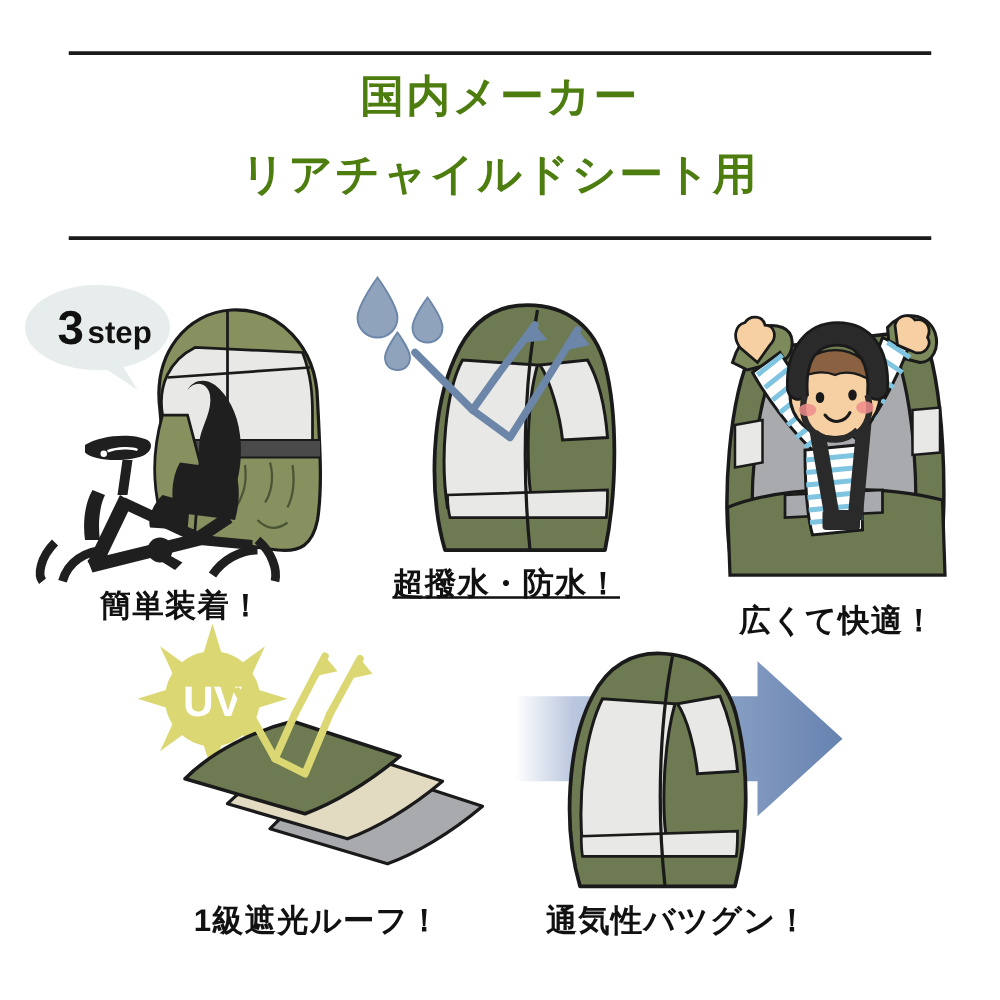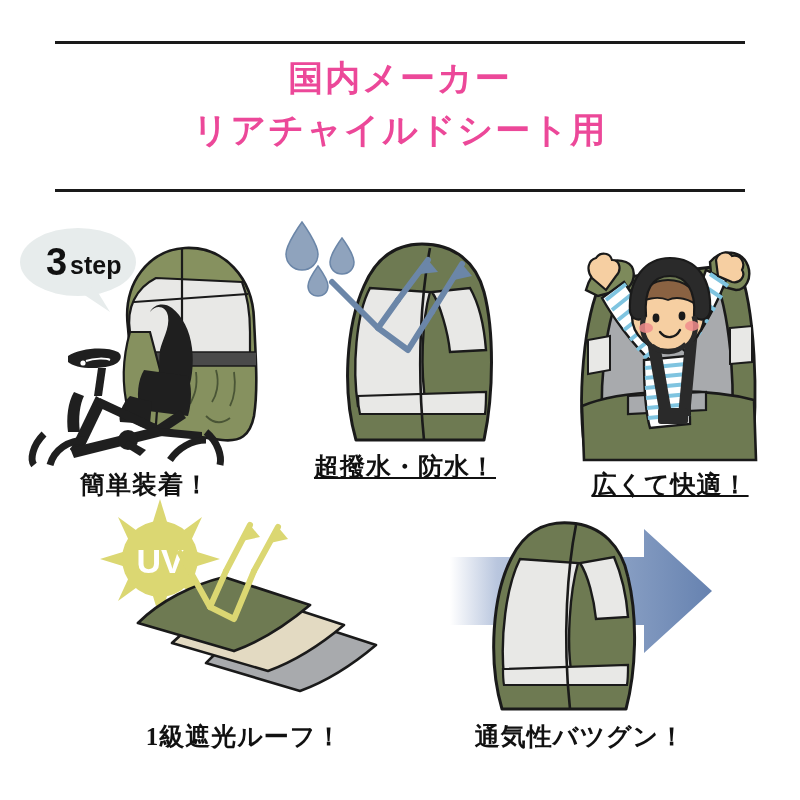--- a/index.html
+++ b/index.html
@@ -12,49 +12,49 @@
   }
   #page{position:relative;width:800px;height:800px;}
 
   
   .header{position:absolute;left:0;top:0;width:800px;height:200px;}
   .rule{position:absolute;left:55px;width:690px;height:3px;background:#1a1a1a;}
   .rule.top{top:41px;}
   .rule.bottom{top:189px;}
   .title-block{position:absolute;left:0;top:55px;width:800px;text-align:center;}
   .title-line{
-    font-weight:bold;color:#ec4899;
+    font-weight:bold;color:#4d7c0f;
     letter-spacing:2px;
     line-height:1.32;
   }
   .title-line.l1{font-size:35px;}
-  .title-line.l2{font-size:35px;margin-top:6px;}
+  .title-line.l2{font-size:35px;margin-top:16px;}
 
   
   .features{position:absolute;left:0;top:200px;width:800px;height:600px;}
   .cell{position:absolute;}
   .art{position:absolute;left:0;top:0;}
   .caption{
     position:absolute;width:100%;text-align:center;
     font-size:25px;font-weight:bold;color:#111;letter-spacing:1px;
     white-space:nowrap;
   }
 
   
   .cell.c1{left:10px;  top:20px; width:270px;height:290px;}
   .cell.c2{left:280px; top:0px;  width:250px;height:310px;}
   .cell.c3{left:540px; top:20px; width:260px;height:290px;}
   
-  .cell.c4{left:94px;  top:295px;width:300px;height:280px;}
-  .cell.c5{left:430px; top:295px;width:300px;height:280px;}
+  .cell.c4{left:104px;  top:295px;width:300px;height:280px;}
+  .cell.c5{left:392px; top:295px;width:300px;height:280px;}
 
   .c1 .caption{top:248px;text-align:center;}
   .c2 .caption{top:250px;text-decoration:underline;}
-  .c3 .caption{top:248px;text-decoration:underline;}
-  .c4 .caption{top:225px;font-family:Liberation Serif, serif;}
+  .c3 .caption{top:260px;}
+  .c4 .caption{top:225px;}
   .c5 .caption{top:225px;}
 
   svg{display:block;overflow:visible;}
 </style>
 </head>
 <body>
 
 <div id="page">
 
   <div class="header">

